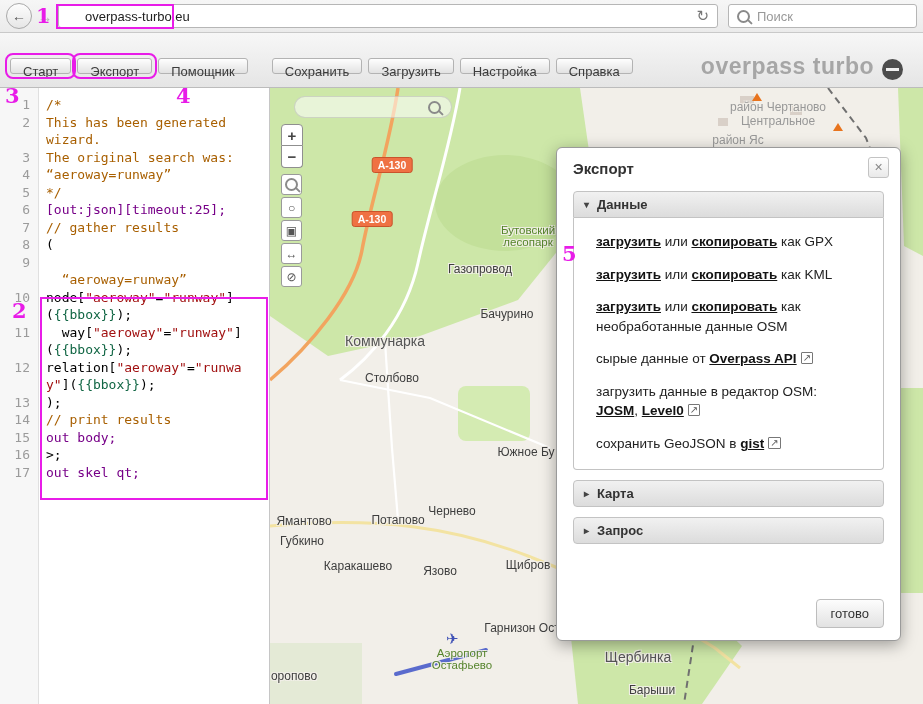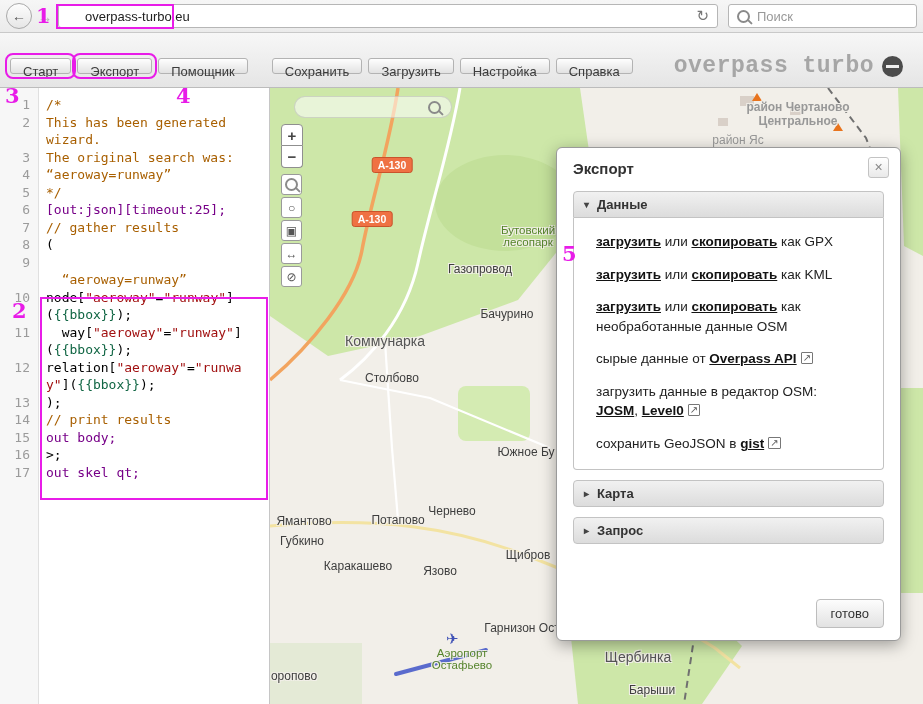--- a/index.html
+++ b/index.html
@@ -26,21 +26,21 @@
               transform:rotate(45deg);right:-5px;bottom:-2px;border-radius:1px;}
   
   .toolbar{position:absolute;left:0;top:33px;width:923px;height:55px;
            background:linear-gradient(#f7f7f7,#e5e5e5);border-bottom:1px solid #bcbcbc;
            display:flex;align-items:center;padding:12px 10px 0 10px;box-sizing:border-box;}
   .tbtn{height:16px;line-height:26px;padding:0 12px;margin-right:6px;font-size:13px;color:#3c3c3c;
         border:1px solid #b3b3b3;border-radius:3px;background:linear-gradient(#fefefe,#e2e2e2);
         white-space:nowrap;box-sizing:border-box;}
   .tbtn.gap{margin-left:18px;}
   .hl{outline:2px solid var(--ann);outline-offset:3px;}
-  .logo{margin-left:auto;display:flex;align-items:center;gap:8px;margin-right:10px;font-family:Liberation Mono, monospace;}
+  .logo{margin-left:auto;display:flex;align-items:flex-end;gap:8px;margin-right:10px;}
   .logo-text{font-size:23px;font-weight:bold;color:#a6a6a6;letter-spacing:.5px;}
   .logo-icon{width:21px;height:21px;border-radius:50%;background:#4c4c4c;position:relative;}
   .logo-icon::after{content:"";position:absolute;left:4px;top:9px;width:13px;height:3px;background:#efefef;}
   
   .editor{position:absolute;left:0;top:88px;width:270px;bottom:0;background:#fff;
           border-right:1px solid #c6c6c6;box-sizing:border-box;}
   .gutter-bg{position:absolute;left:0;top:0;bottom:0;width:38px;background:#f7f7f7;border-right:1px solid #e0e0e0;}
   .code-rows{position:absolute;left:0;top:8px;right:0;
              font-family:"DejaVu Sans Mono",monospace;font-size:13px;line-height:17.5px;}
   .crow{display:flex;}
@@ -251,37 +251,37 @@
       <path d="M70,292 L160,310 L280,360" stroke="#ffffff" stroke-width="2.2" fill="none"></path>
       <path d="M115,253 L118,300 L122,360 L128,432" stroke="#ffffff" stroke-width="2.2" fill="none"></path>
       <path d="M558,0 L596,50 L612,92" stroke="#707070" stroke-width="2" stroke-dasharray="7 5" fill="none"></path>
       <path d="M432,498 L414,616" stroke="#707070" stroke-width="2" stroke-dasharray="7 5" fill="none"></path>
       <path id="runway-line" d="M126,586 L216,562" stroke="#4053c8" stroke-width="4" stroke-linecap="round" fill="none" opacity="0.85"></path>
       <polygon points="487,5 492,13 482,13" fill="#e8741e"></polygon>
       <polygon points="568,35 573,43 563,43" fill="#e8741e"></polygon>
     </svg>
 
     <div class="map-labels">
-        <div class="mlbl district" style="left: 528px; top: 26px; font-weight: bold;">район Чертаново
+        <div class="mlbl district" style="left: 508px; top: 26px;">район Чертаново
 Центральное</div>
         <div class="mlbl district" style="left: 468px; top: 52px;">район Яс</div>
         <div class="mlbl green" style="left: 258px; top: 148px;">Бутовский
 лесопарк</div>
         <div class="mlbl town" style="left: 210px; top: 181px;">Газопровод</div>
         <div class="mlbl town" style="left: 237px; top: 226px;">Бачурино</div>
         <div class="mlbl big" style="left: 115px; top: 253px;">Коммунарка</div>
         <div class="mlbl town" style="left: 122px; top: 290px;">Столбово</div>
         <div class="mlbl town" style="left: 256px; top: 364px;">Южное Бу</div>
         <div class="mlbl town" style="left: 182px; top: 423px;">Чернево</div>
         <div class="mlbl town" style="left: 128px; top: 432px;">Потапово</div>
         <div class="mlbl town" style="left: 34px; top: 433px;">Ямантово</div>
         <div class="mlbl town" style="left: 32px; top: 453px;">Губкино</div>
         <div class="mlbl town" style="left: 88px; top: 478px;">Каракашево</div>
         <div class="mlbl town" style="left: 170px; top: 483px;">Язово</div>
-        <div class="mlbl town" style="left: 258px; top: 467px;">Щибров</div>
+        <div class="mlbl town" style="left: 258px; top: 477px;">Щибров</div>
         <div class="mlbl town" style="left: 252px; top: 540px;">Гарнизон Ост</div>
         <div class="mlbl green" style="left: 192px; top: 571px;">Аэропорт
 Остафьево</div>
         <div class="mlbl big" style="left: 368px; top: 569px;">Щербинка</div>
         <div class="mlbl town" style="left: 382px; top: 602px;">Барыши</div>
         <div class="mlbl town" style="left: 24px; top: 588px;">оропово</div>
         <div class="shield" style="left: 122px; top: 77px;">А-130</div>
         <div class="shield" style="left: 102px; top: 131px;">А-130</div>
       </div>
     <div class="plane" style="left:176px;top:542px">✈</div>

